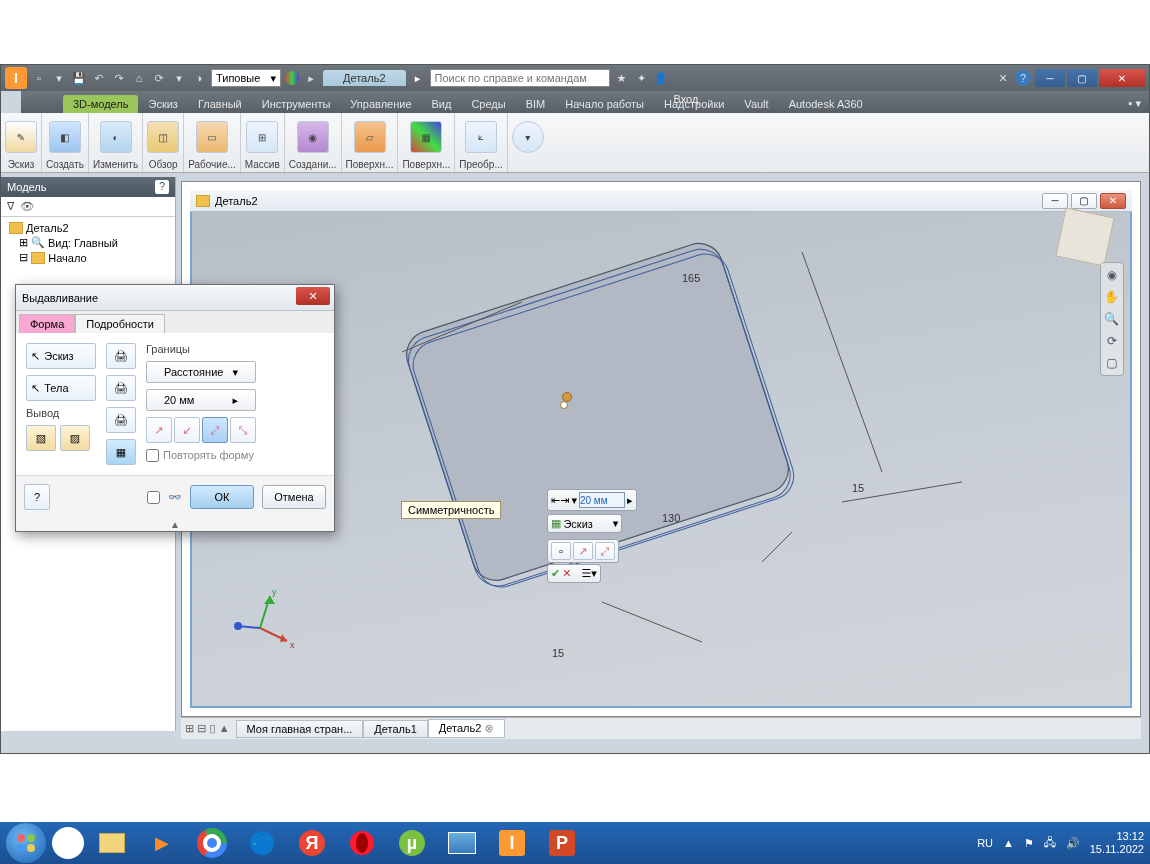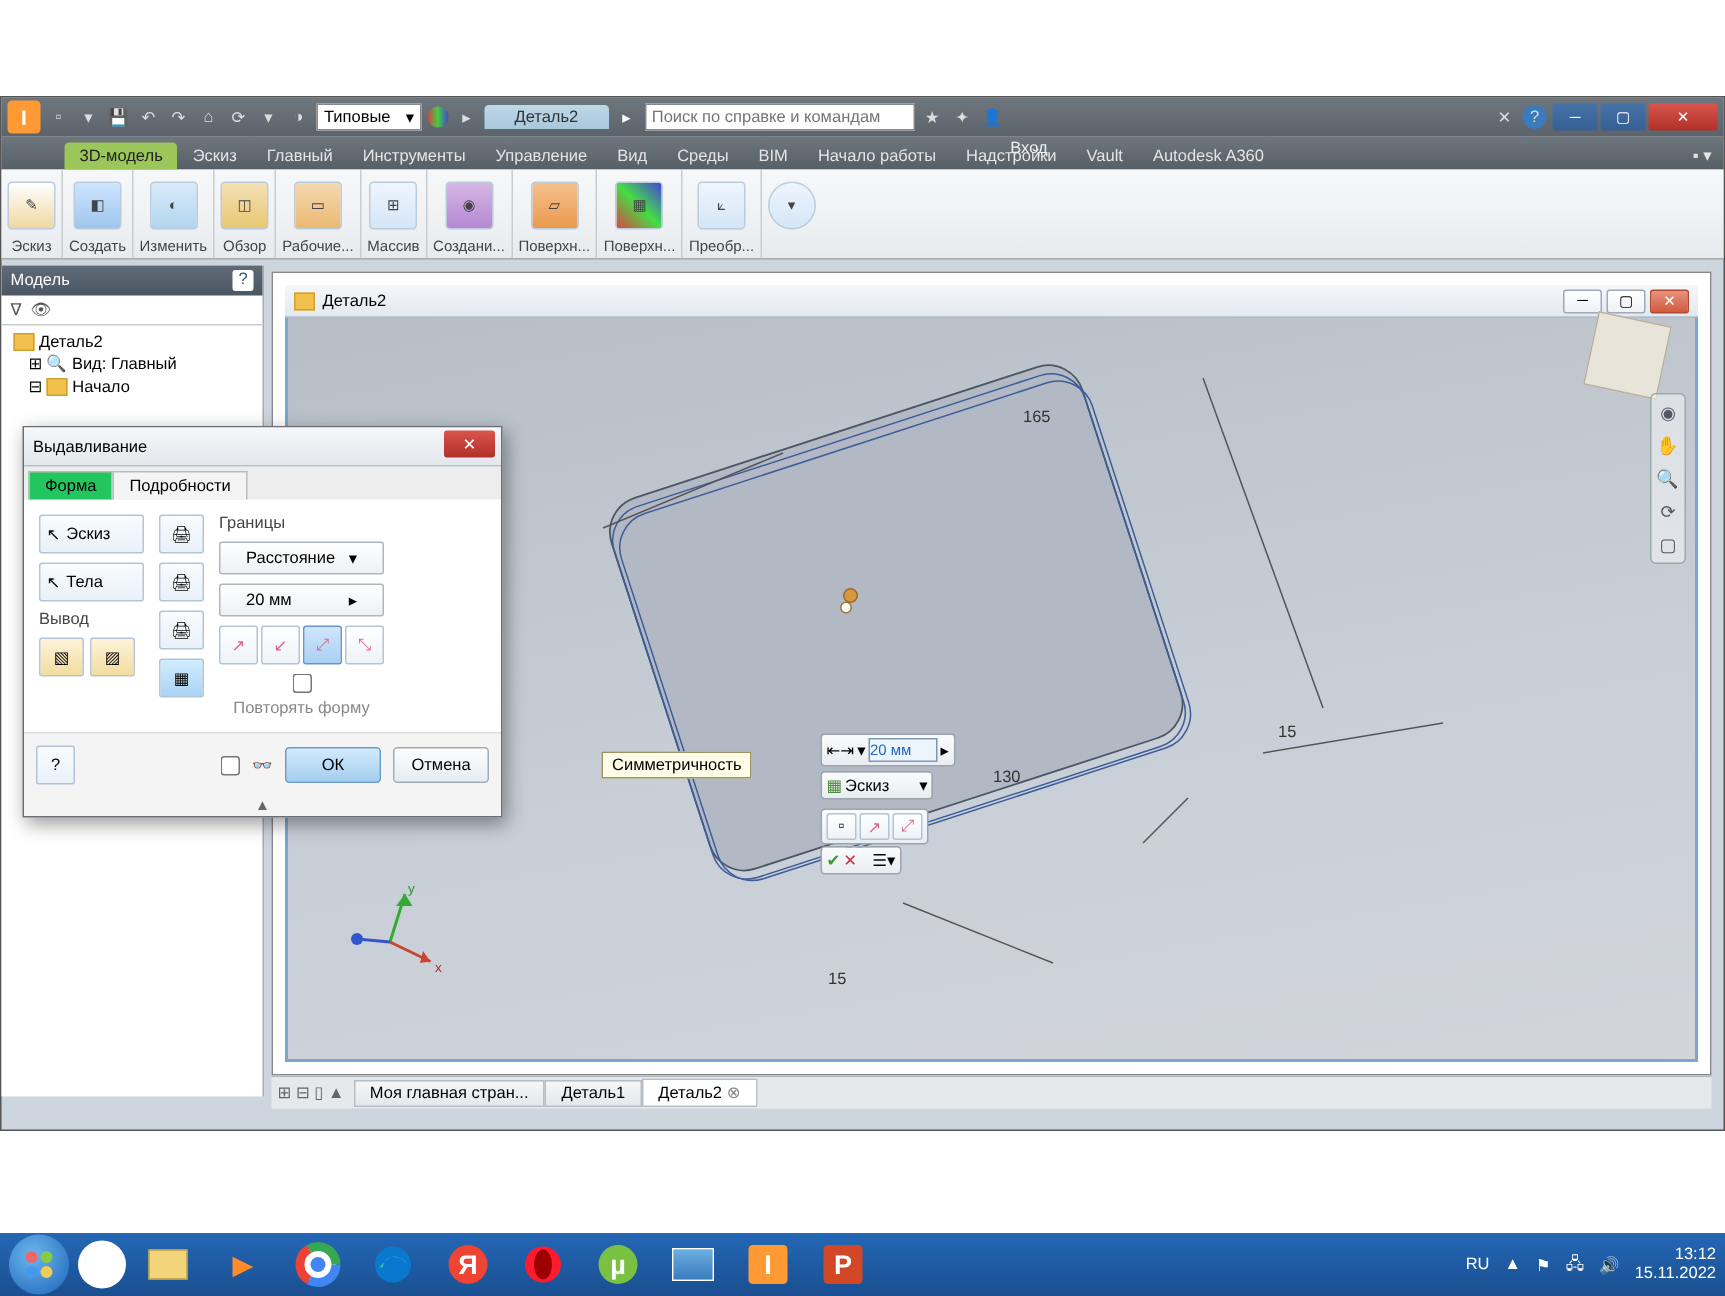--- a/index.html
+++ b/index.html
@@ -8,21 +8,21 @@
 .qat{height:26px;background:linear-gradient(#6e767e,#5c636b);display:flex;align-items:center;padding:0 4px;gap:4px;position:relative;}
 .qat-icon{width:16px;height:16px;display:flex;align-items:center;justify-content:center;color:#ddd;font-size:11px;}
 .qat-pro{width:22px;height:22px;background:#ff9933;border-radius:3px;display:flex;align-items:center;justify-content:center;color:#fff;font-weight:bold;font-size:14px;}
 .qat-combo{background:#fff;border:1px solid #888;height:18px;padding:0 4px;font-size:11px;min-width:70px;display:flex;align-items:center;justify-content:space-between;}
 .qat-tab{background:linear-gradient(#c0d8e8,#a8c8dc);padding:2px 20px;font-size:11px;color:#333;border-radius:3px 3px 0 0;}
 .qat-search{background:#fff;border:1px solid #888;height:18px;width:180px;font-size:11px;color:#888;padding:0 4px;}
 .qat-right{margin-left:auto;display:flex;align-items:center;gap:4px;}
 .win-btns{display:flex;gap:2px;}
 .win-btn{width:30px;height:18px;background:linear-gradient(#4573aa,#365f92);color:#fff;font-size:10px;display:flex;align-items:center;justify-content:center;border-radius:2px;}
 .win-btn.close{background:linear-gradient(#d9554d,#b03028);width:46px;}
-.ribbon-tabs{height:22px;background:linear-gradient(#6e767e,#565e66);display:flex;align-items:flex-end;padding-left:42px;font-size:11px;color:#e5e5e5;}
+.ribbon-tabs{height:22px;background:linear-gradient(#6e767e,#565e66);display:flex;align-items:flex-end;padding-left:42px;font-size:11px;color:#e5e5e5;margin-left:20px;}
 .ribbon-tab{padding:3px 10px;cursor:pointer;}
 .ribbon-tab.active{background:#9bc65a;color:#222;border-radius:3px 3px 0 0;}
 .ribbon{height:60px;background:linear-gradient(#f7f8f9,#e8ebee);border-bottom:1px solid #aaa;display:flex;}
 .ribbon-panel{border-right:1px solid #c8cdd2;padding:2px 4px;display:flex;flex-direction:column;align-items:center;justify-content:flex-end;font-size:10px;color:#444;}
 .ribbon-panel .btn-col{display:flex;align-items:center;gap:6px;height:42px;}
 .rbig{width:32px;height:32px;border:1px solid #bcd;background:linear-gradient(#eef5ff,#d5e6f6);border-radius:3px;display:flex;align-items:center;justify-content:center;}
 .rlabel{font-size:10px;margin-top:1px;}
 .browser{position:absolute;left:0;top:112px;width:175px;bottom:22px;background:#fff;border-right:1px solid #aaa;font-size:11px;}
 .browser-hdr{background:linear-gradient(#5f6b77,#4a5662);color:#fff;padding:3px 6px;display:flex;justify-content:space-between;align-items:center;}
 .browser-tools{padding:3px 6px;border-bottom:1px solid #ccc;display:flex;gap:6px;color:#555;}
@@ -38,21 +38,21 @@
 .nav-panel{position:absolute;right:6px;top:70px;width:24px;background:rgba(255,255,255,.45);border:1px solid #9aa;border-radius:4px;padding:3px 0;display:flex;flex-direction:column;align-items:center;gap:4px;}
 .nav-item{width:18px;height:18px;color:#556;font-size:12px;display:flex;align-items:center;justify-content:center;}
 .viewcube{position:absolute;right:20px;top:20px;width:50px;height:50px;transform:rotate(12deg);background:#e8e4da;border:1px solid #b8b0a0;}
 .annotation{position:absolute;right:8px;bottom:60px;font-size:22px;color:#222;line-height:1.3;}
 .dims{position:absolute;font-size:11px;color:#333;}
 .dialog{position:absolute;left:15px;top:284px;width:320px;background:#f4f4f4;border:1px solid #6a6f76;box-shadow:2px 4px 12px rgba(0,0,0,.4);font-size:11px;z-index:50;}
 .dlg-title{height:26px;background:linear-gradient(#f6f8fa,#e2e7ec);display:flex;align-items:center;padding:0 6px;border-bottom:1px solid #b9c0c8;position:relative;}
 .dlg-close{position:absolute;right:4px;top:2px;width:34px;height:18px;background:linear-gradient(#d9554d,#b03028);color:#fff;border-radius:2px;display:flex;align-items:center;justify-content:center;font-size:11px;}
 .dlg-tabs{display:flex;background:#ededed;padding:3px 3px 0;}
 .dlg-tab{padding:3px 10px;border:1px solid #bbb;border-bottom:none;background:#f4f4f4;font-size:11px;}
-.dlg-tab.active{background:#22c55e;}
+.dlg-tab.active{background:#f9a8d4;}
 .dlg-body{background:#fff;padding:10px;display:flex;gap:10px;}
 .dlg-col{display:flex;flex-direction:column;gap:6px;}
 .sel-btn{width:70px;height:26px;border:1px solid #b3c4d6;background:linear-gradient(#f9fcff,#e9f1f9);display:flex;align-items:center;gap:4px;padding:0 4px;border-radius:2px;}
 .sel-btn.icon-only{width:30px;justify-content:center;}
 .grp-label{font-size:11px;color:#444;}
 .combo{width:110px;height:22px;border:1px solid #aeb6be;background:linear-gradient(#fff,#eef1f4);display:flex;align-items:center;justify-content:space-between;padding:0 17px;border-radius:2px;}
 .dir-row{display:flex;gap:2px;}
 .dir-btn{width:26px;height:26px;border:1px solid #b3c4d6;background:linear-gradient(#fff,#eef3f9);border-radius:2px;display:flex;align-items:center;justify-content:center;}
 .dir-btn.sel{background:linear-gradient(#cfe6ff,#a9d0f4);border-color:#6b96c4;}
 .tooltip{position:absolute;background:#fffce8;border:1px solid #9b9462;padding:2px 6px;font-size:11px;left:255px;top:158px;}
@@ -355,21 +355,21 @@
           <span>20 мм</span>
           <span>▸</span>
         </div>
       <div class="dir-row">
         <div class="dir-btn" style="color:#d68;">↗</div>
         <div class="dir-btn" style="color:#d68;">↙</div>
         <div class="dir-btn sel" style="color:#d68;">⤢</div>
         <div class="dir-btn" style="color:#d68;">⤡</div>
       </div>
       <div class="tooltip">Симметричность</div>
-      <label style="display:flex;gap:4px;align-items:center;color:#888;flex-direction:column;">
+      <label style="display:flex;gap:4px;color:#888;">
           <input type="checkbox" style="">
           <span>Повторять форму</span>
         </label>
     </div>
   </div>
   <div class="dlg-foot">
     <div class="sel-btn icon-only" style="width:26px;">?</div>
     <span style="flex:1"></span>
     <input type="checkbox" style="">
     <span style="color:#888;">👓</span>

